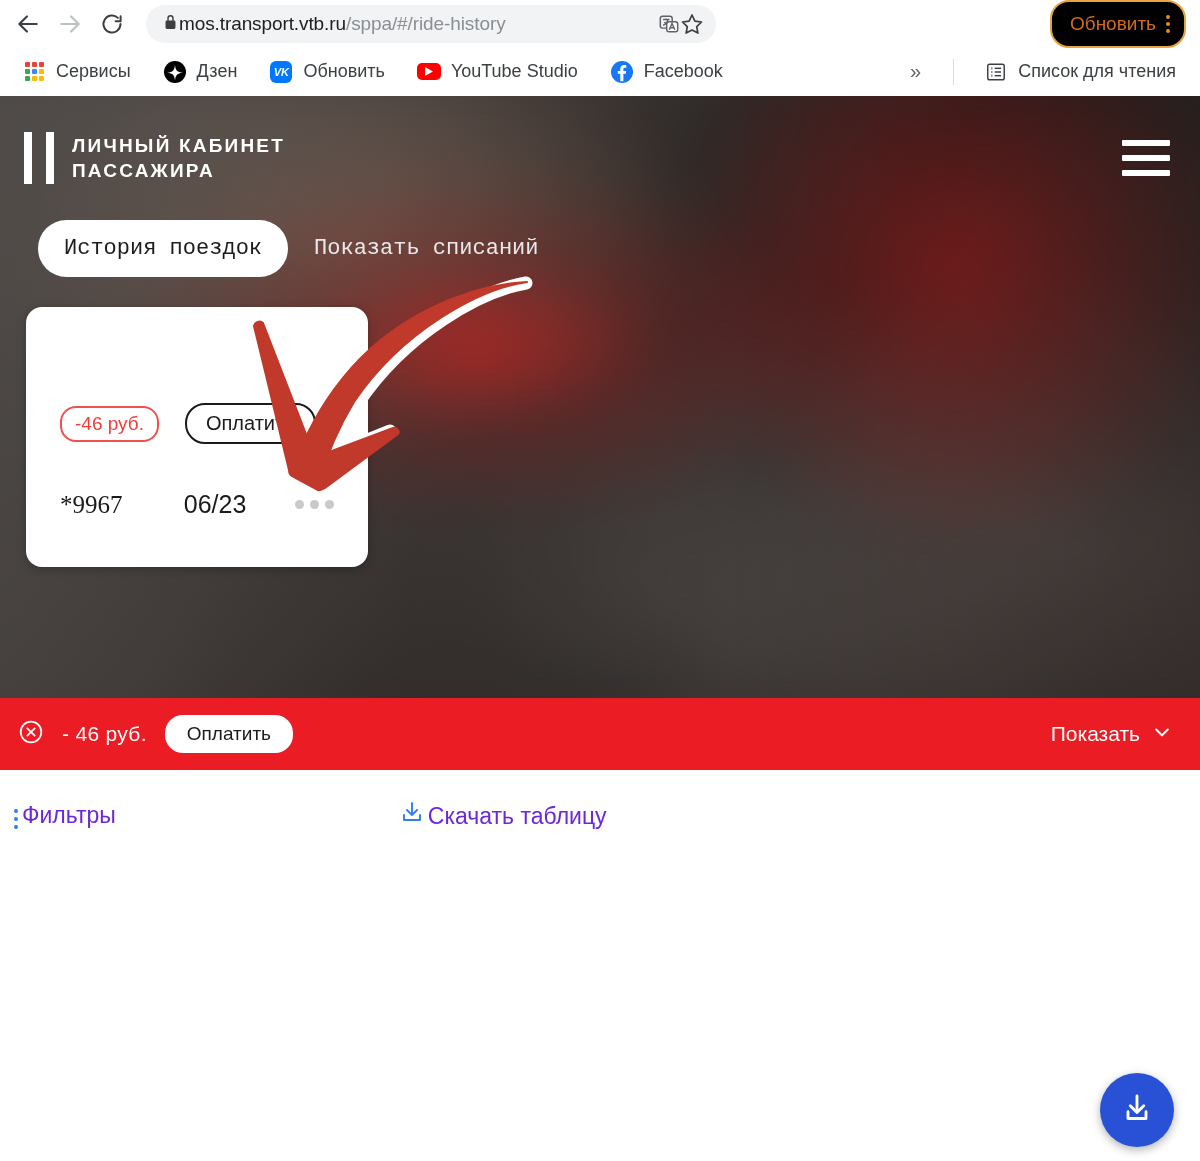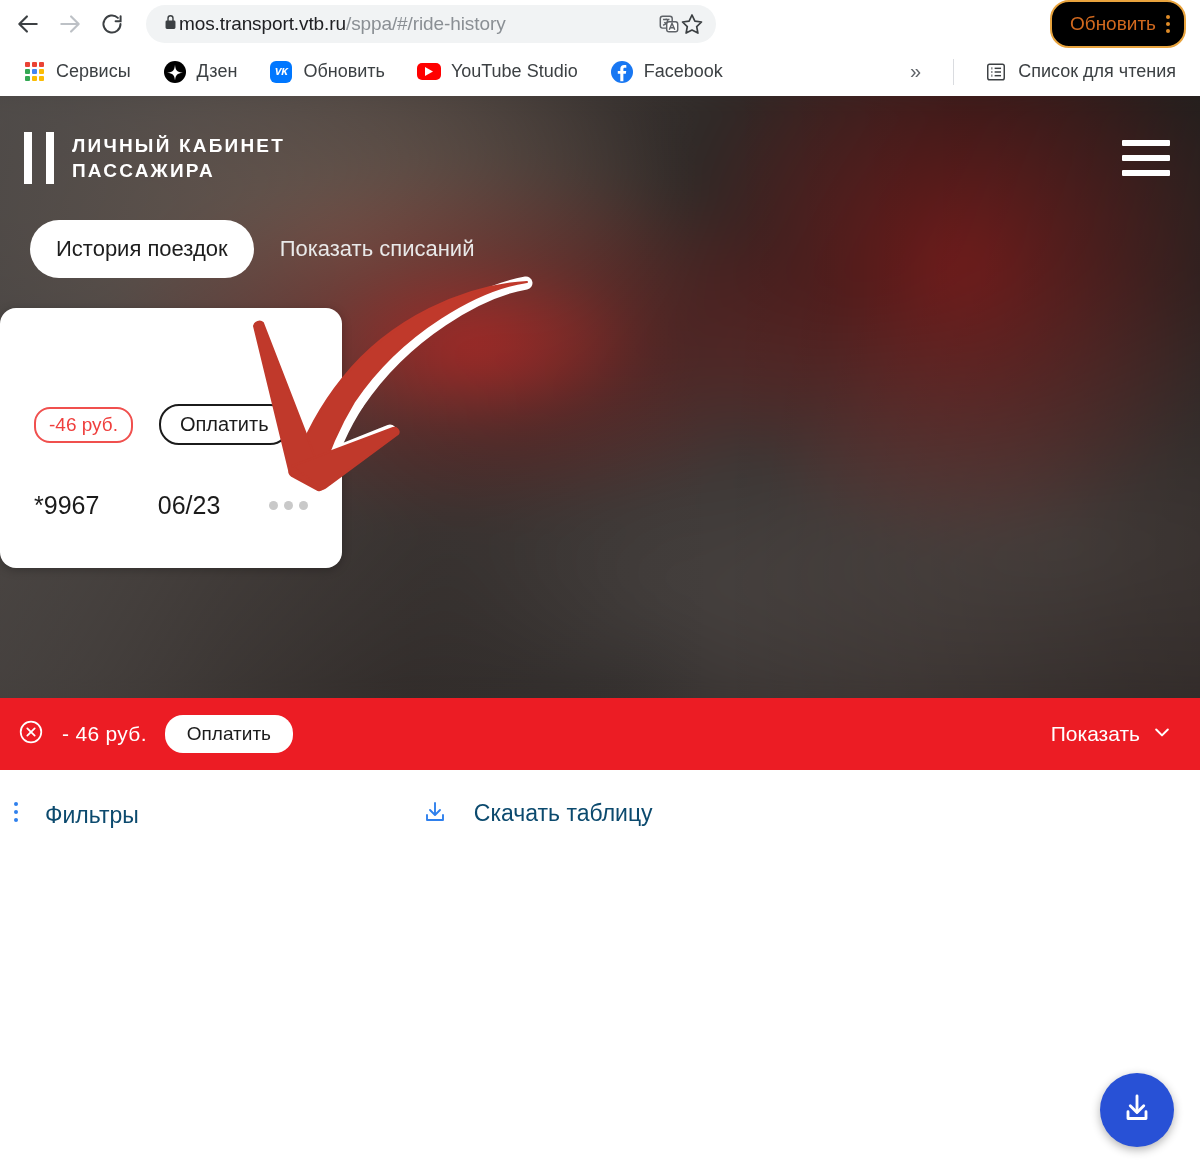--- a/index.html
+++ b/index.html
@@ -76,21 +76,21 @@
     gap: 8px;
     border-bottom: 1px solid #ffffff;
   }
   .bm {
     display: flex; align-items: center; gap: 10px;
     padding: 6px 12px;
     border-radius: 6px;
     white-space: nowrap;
   }
   .bm-label { font-size: 18px; color: #3c4043; }
-  .bm-icon { width: 24px; height:24px; flex:0 0 auto; display:flex; align-items:center; justify-content:center;font-family:Liberation Mono, monospace; }
+  .bm-icon { width: 24px; height:24px; flex:0 0 auto; display:flex; align-items:center; justify-content:center; }
 
   .grid-icon { display:grid; grid-template-columns: repeat(3, 5px); grid-template-rows: repeat(3,5px); gap:2px; }
   .grid-icon i { display:block; width:5px; height:5px; border-radius:1px; }
 
   .circle-icon { width:22px; height:22px; border-radius:50%; display:flex; align-items:center; justify-content:center; }
   .sq-icon { width:22px; height:22px; border-radius:6px; display:flex; align-items:center; justify-content:center; color:#fff; font-size:12px; font-weight:bold; }
 
   .bm-overflow { font-size: 20px; color:#5f6368; padding: 4px 14px; margin-left: 12px; }
   .bm-divider { width:1px; height:26px; background:#dadce0; margin: 0 10px; }
 
@@ -128,37 +128,38 @@
   .logo-bars i { display:block; width:8px; height:52px; background:#fff; }
   .logo-text { color:#fff; font-size:19px; font-weight:bold; letter-spacing:2.2px; line-height:1.35; }
 
   .burger { display:flex; flex-direction:column; gap:9px; padding:8px 2px; }
   .burger i { display:block; width:48px; height:6px; background:#fff; border-radius:1px; }
 
   .tabs {
     position:relative;
     display:flex; align-items:center; gap: 0px;
     margin-top: 36px;
-    padding-left: 30px;
+    padding-left: 38px;
+    font-family: Liberation Mono, monospace;
   }
   .tab {
     font-size: 22px;
     color: #e9e9e9;
     padding: 16px 26px;
     white-space: nowrap;
   }
   .tab.active {
     background: #ffffff;
     color: #1d1d1d;
     border-radius: 30px;
   }
 
   .card {
     position:relative;
-    margin: 30px 0 0 0;
+    margin: 30px 0 0 26px;
     width: 342px;
     height: 260px;
     background: #ffffff;
     border-radius: 16px;
     box-shadow: 0 2px 10px rgba(0,0,0,0.25);
     padding: 0 34px;
     display:flex; flex-direction:column; justify-content:space-between;
   }
   .card-row-top { display:flex; align-items:center; gap: 26px; margin-top: 96px; }
   .amount-badge {
@@ -177,21 +178,21 @@
     font-size: 20px;
     background: #fff;
     white-space: nowrap;
   }
   .card-row-bottom {
     display:flex; align-items:center;
     margin-bottom: 48px;
     font-size: 25px;
     color: #1b1b1b;
   }
-  .card-num { width: 150px; }
+  .card-num { width: 150px; font-family: Liberation Serif, serif; }
   .card-exp { width: 130px; }
   .card-dots { display:flex; gap:6px; margin-left: 4px; }
   .card-dots i { width:9px; height:9px; border-radius:50%; background:#c9c9c9; display:block; }
 
   .fab {
     position:absolute;
     width: 74px; height: 74px;
     border-radius: 50%;
     background: #2851d6;
     display:flex; align-items:center; justify-content:center;
@@ -226,21 +227,21 @@
   .alert-spacer { flex:1 1 auto; }
   .alert-show { display:flex; align-items:center; gap:12px; font-size:21px; color:#fff; white-space:nowrap; }
 
   
   .content { background:#fff; height: 391px; position:relative; }
   .toolrow {
     display:flex; align-items:center;
     padding: 30px 0 0 0;
     font-size: 23px;
   }
-  .tool-link { display:flex; align-items:flex-start; gap:27px; color:#0c4a6e; white-space:nowrap; }
+  .tool-link { display:flex; align-items:flex-end; gap:4px; color:#6d28d9; white-space:nowrap; }
   .filters-link { margin-left: 14px; }
   .download-link { margin-left: 284px; }
   .vdots { display:flex; flex-direction:column; gap:4px; align-items:center; }
   .vdots i { width:4px; height:4px; border-radius:50%; background:#2f80ed; display:block; }
 
   .fab-download { position:absolute; right: 26px; bottom: 14px; }
 </style>
 </head>
 <body>
 

